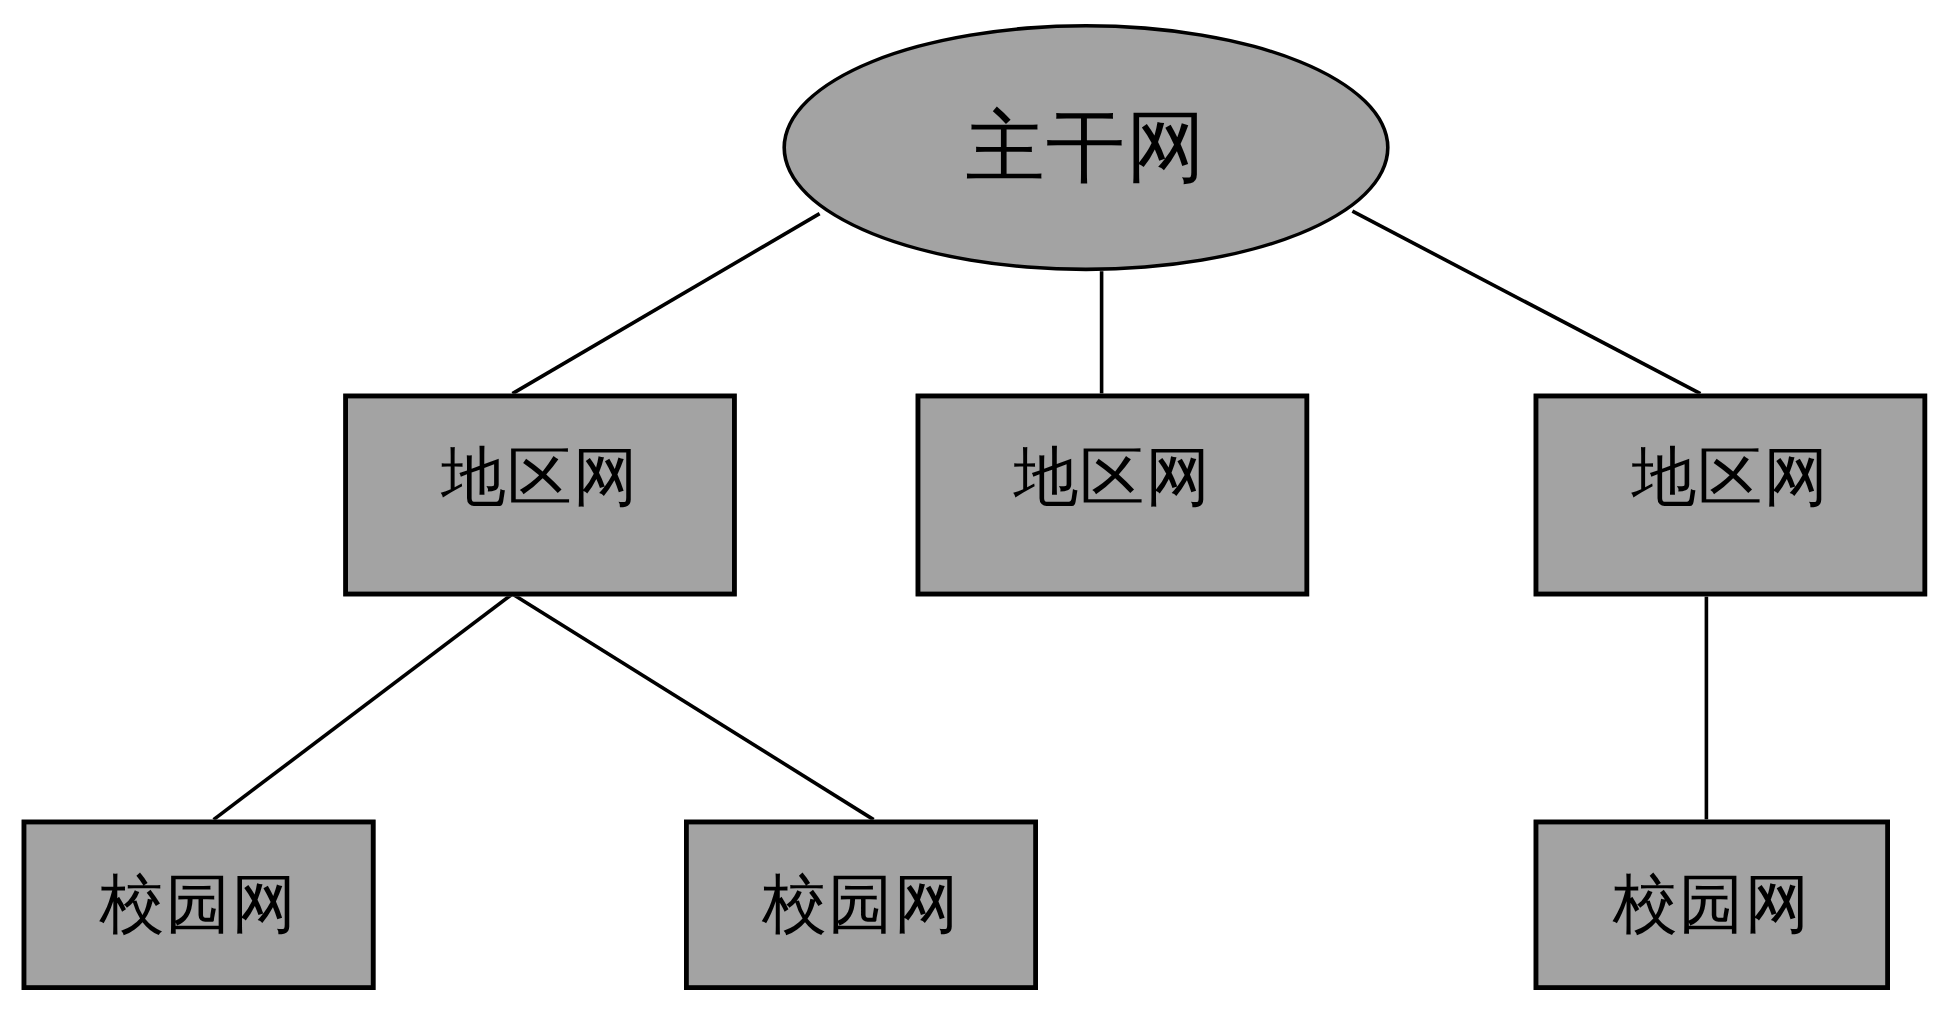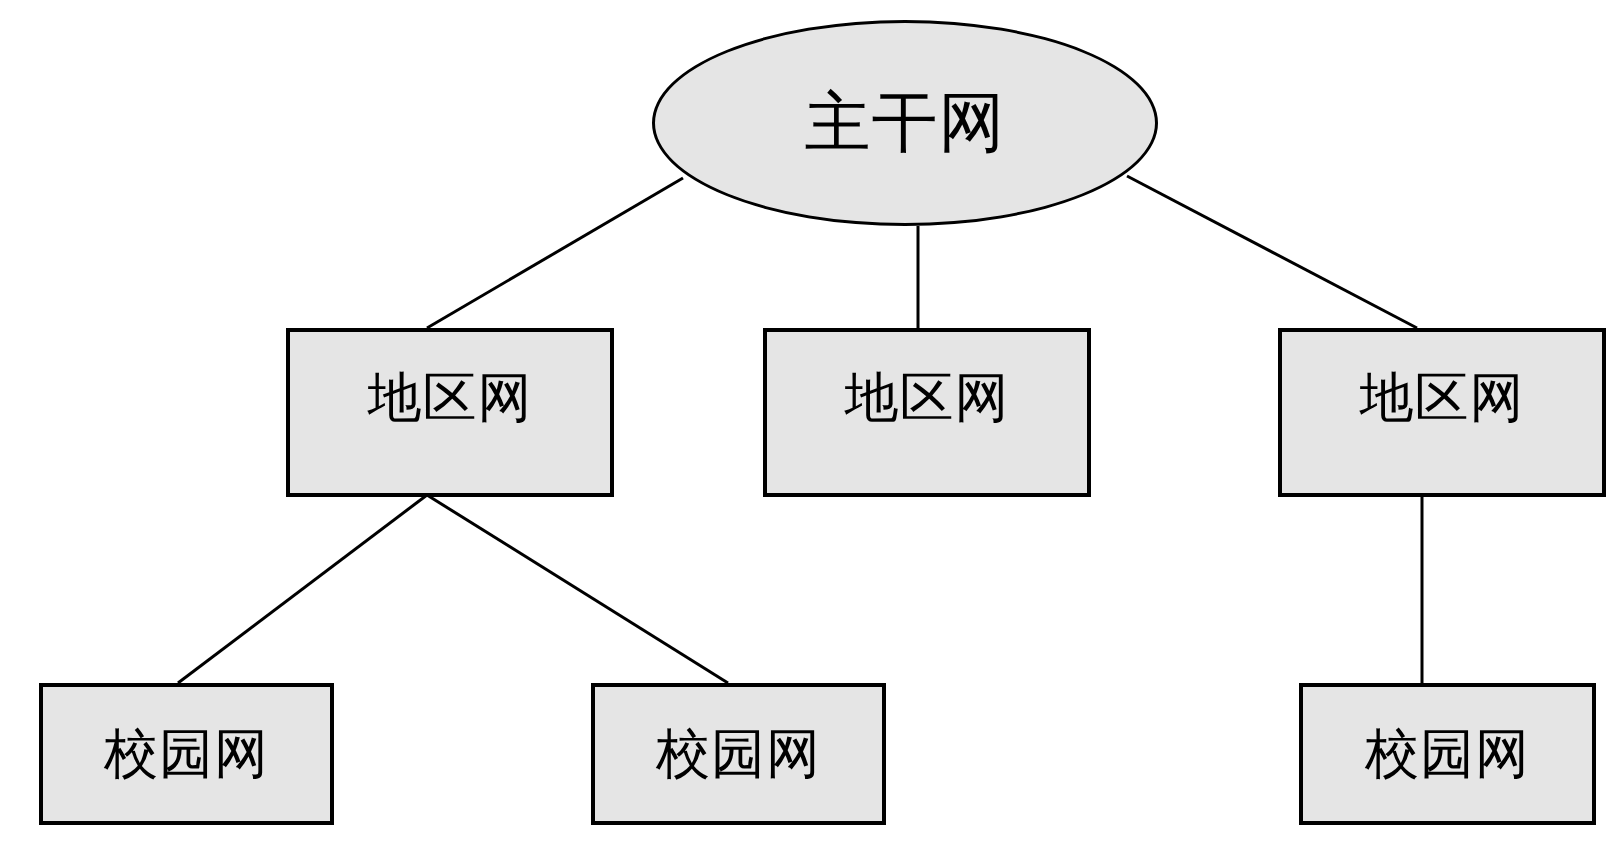--- a/index.html
+++ b/index.html
@@ -24,21 +24,21 @@
     position: absolute;
     left: 0; top: 0;
   }
   .edges line {
     stroke: #000000;
     stroke-width: 3;
   }
   .node {
     position: absolute;
     box-sizing: border-box;
-    background: #e5e5e5;
+    background: #a3a3a3;
     display: flex;
     align-items: center;
     justify-content: center;
     text-align: center;
   }
   .backbone {
     left: 652px; top: 20px;
     width: 506px; height: 206px;
     border: 3px solid #000000;
     border-radius: 50%;
@@ -51,21 +51,21 @@
   .region {
     top: 328px;
     width: 328px; height: 169px;
   }
   .region .label { transform: translateY(-14px); }
   .region-1 { left: 286px; }
   .region-2 { left: 763px; }
   .region-3 { left: 1278px; }
   .campus {
     top: 683px;
-    width: 295px; height: 142px; margin-left: 21px;
+    width: 295px; height: 142px;
   }
   .campus-1 { left: 18px; }
   .campus-2 { left: 570px; }
   .campus-3 { left: 1278px; width: 297px; }
   .label {
     display: inline-block;
     white-space: nowrap;
     letter-spacing: 1px;
   }
 </style>

